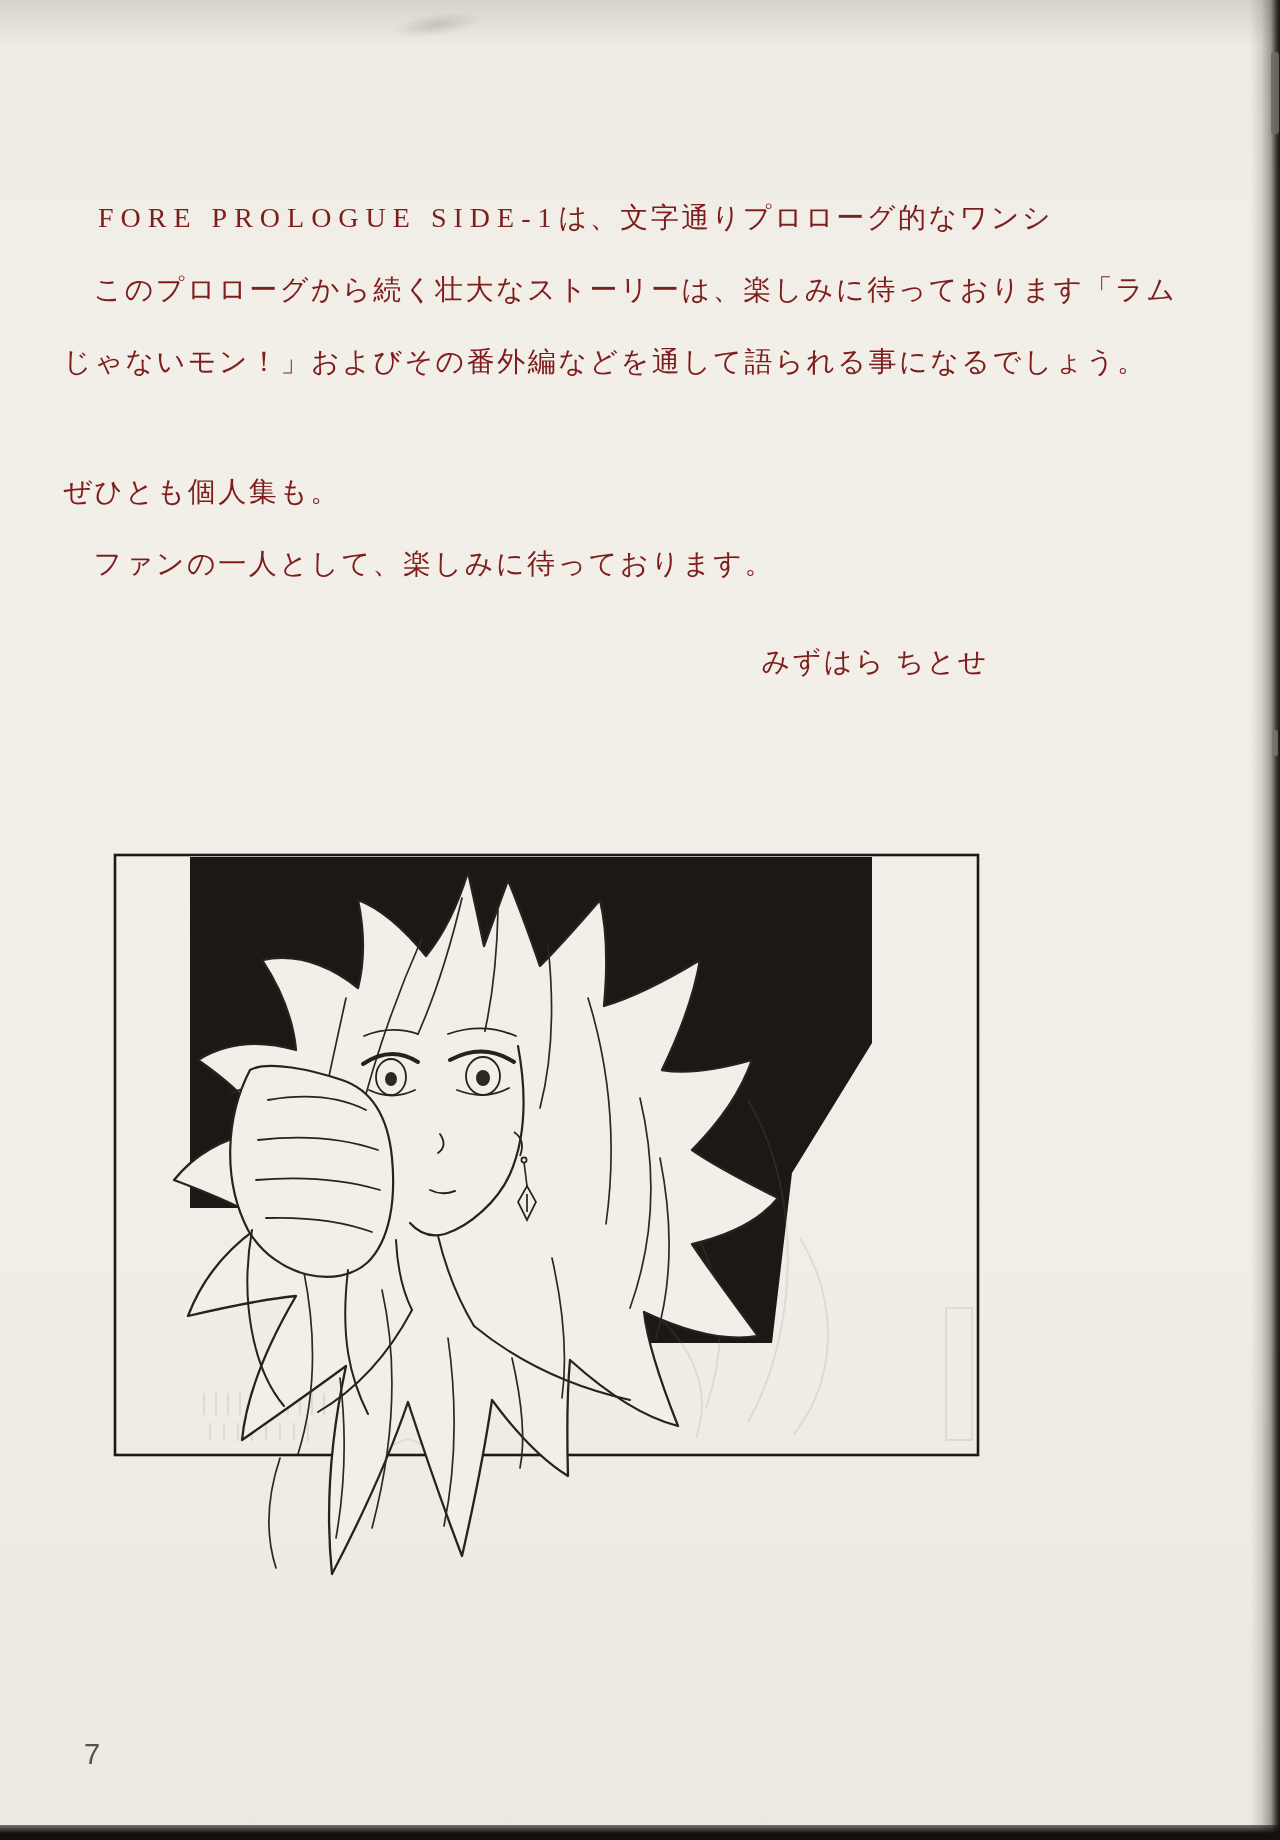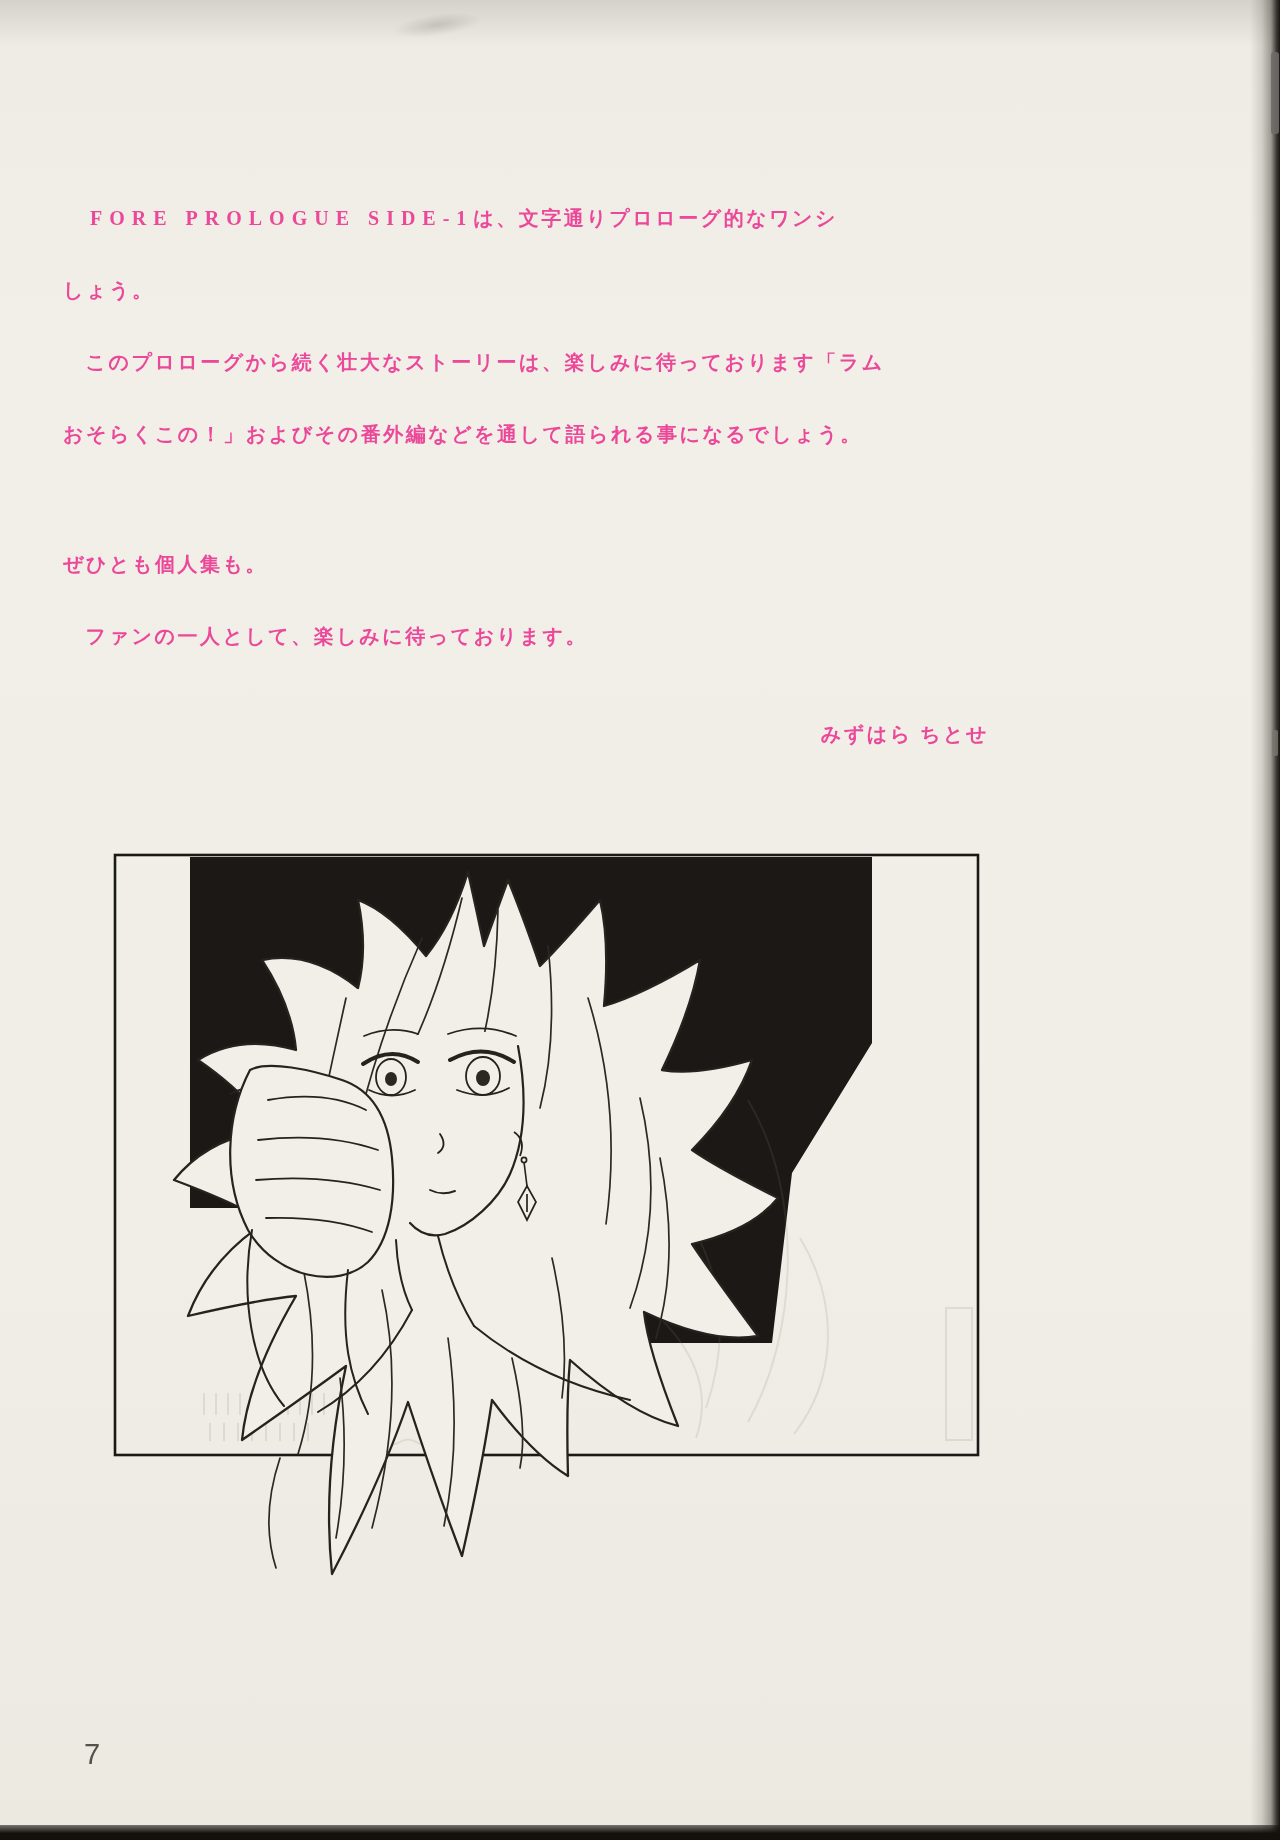--- a/index.html
+++ b/index.html
@@ -47,24 +47,23 @@
   .scan-bottom-edge {
     position: absolute; bottom: 0; left: 0; right: 0; height: 15px;
     background: linear-gradient(to bottom, rgba(24,20,16,0.55), #14100c 55%);
   }
   
   .text-block {
     position: absolute;
     top: 182px;
     left: 63px;
     width: 1010px;
-    color: #ec4899;
-    font-size: 20px;
+    color: #7f1d1d;
+    font-size: 28px;
     letter-spacing: 2.5px;
-    font-weight: bold;
   }
   .tline {
     line-height: 72px;
     height: 72px;
     white-space: nowrap;
   }
   .latin-spaced { letter-spacing: 7px; }
   .para-gap { height: 58px; }
   .signature-line {
     margin-top: 26px;
@@ -92,23 +91,22 @@
   }
 </style>
 </head>
 <body>
 
 <div class="scan-top-shade"></div>
 <div class="scan-fold"></div>
 
 <div class="text-block">
   <div class="tline"><span class="latin-spaced">　FORE PROLOGUE SIDE-1</span><span>は、文字通りプロローグ的なワンシ</span></div>
-  <div class="tline">しょう。</div>
   <div class="tline">　このプロローグから続く壮大なストーリーは、楽しみに待っております「ラム</div>
-  <div class="tline">おそらくこの！」およびその番外編などを通して語られる事になるでしょう。</div>
+  <div class="tline">じゃないモン！」およびその番外編などを通して語られる事になるでしょう。</div>
   <div class="para-gap"></div>
   <div class="tline">ぜひとも個人集も。</div>
   <div class="tline">　ファンの一人として、楽しみに待っております。</div>
   <div class="tline signature-line">みずはら ちとせ</div>
 </div>
 
 <div class="illustration-wrap" role="img" aria-label="Black-framed manga illustration: girl with long flowing hair resting her hand on her cheek, teardrop earring, dark panels behind, faint pencil sketches showing through the paper">
   <svg width="900" height="772" viewBox="0 0 900 772" xmlns="http://www.w3.org/2000/svg">
 
     <rect x="15" y="17" width="863" height="600" fill="none" stroke="#1b1916" stroke-width="2.6"></rect>

